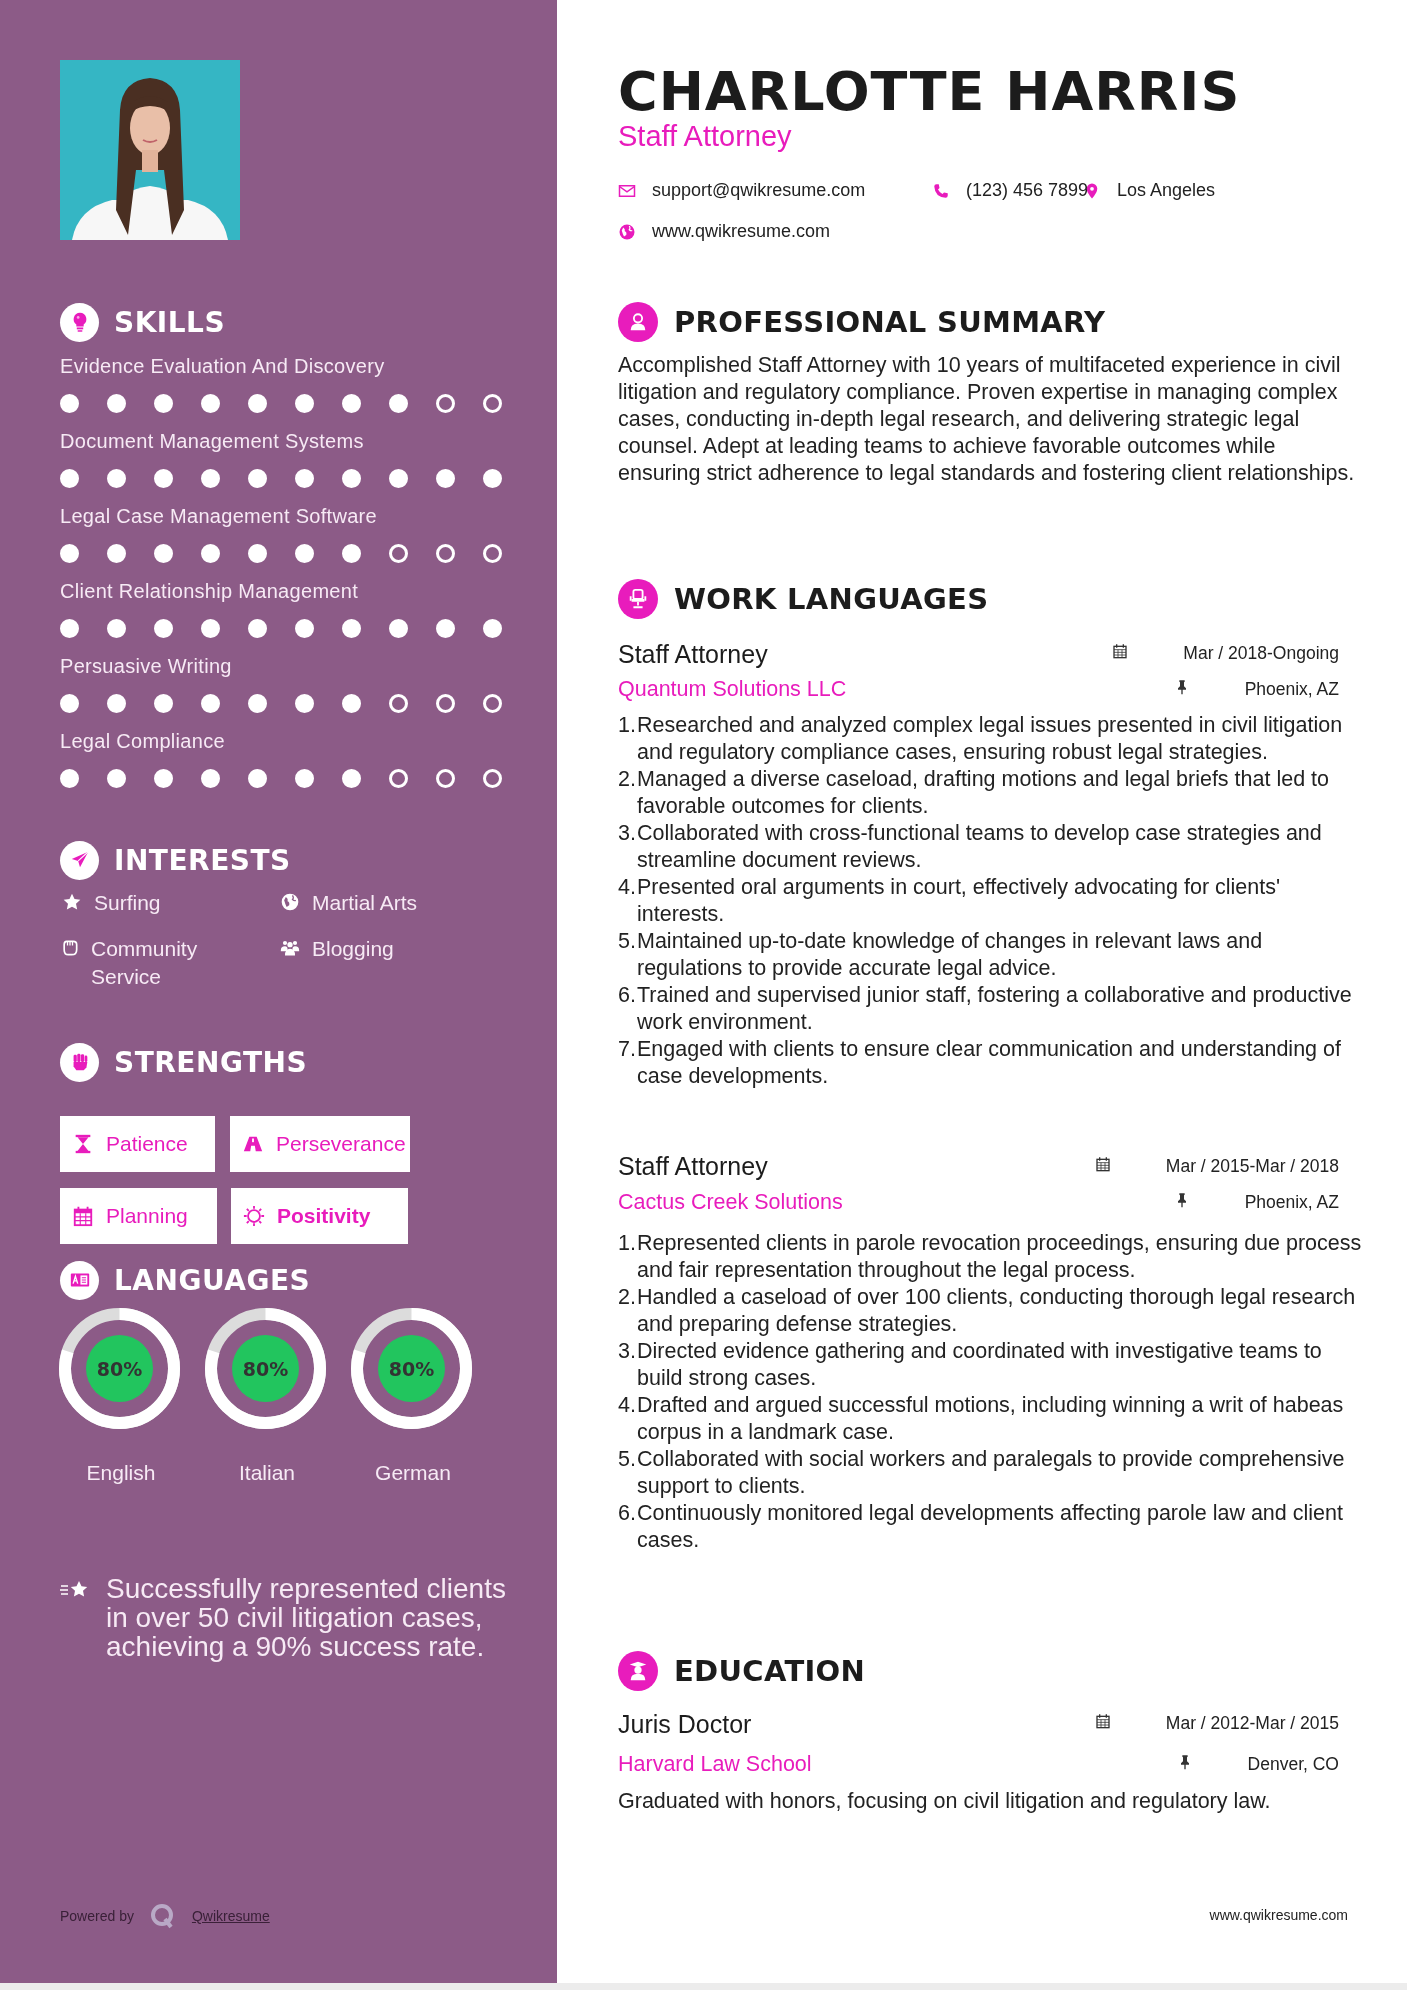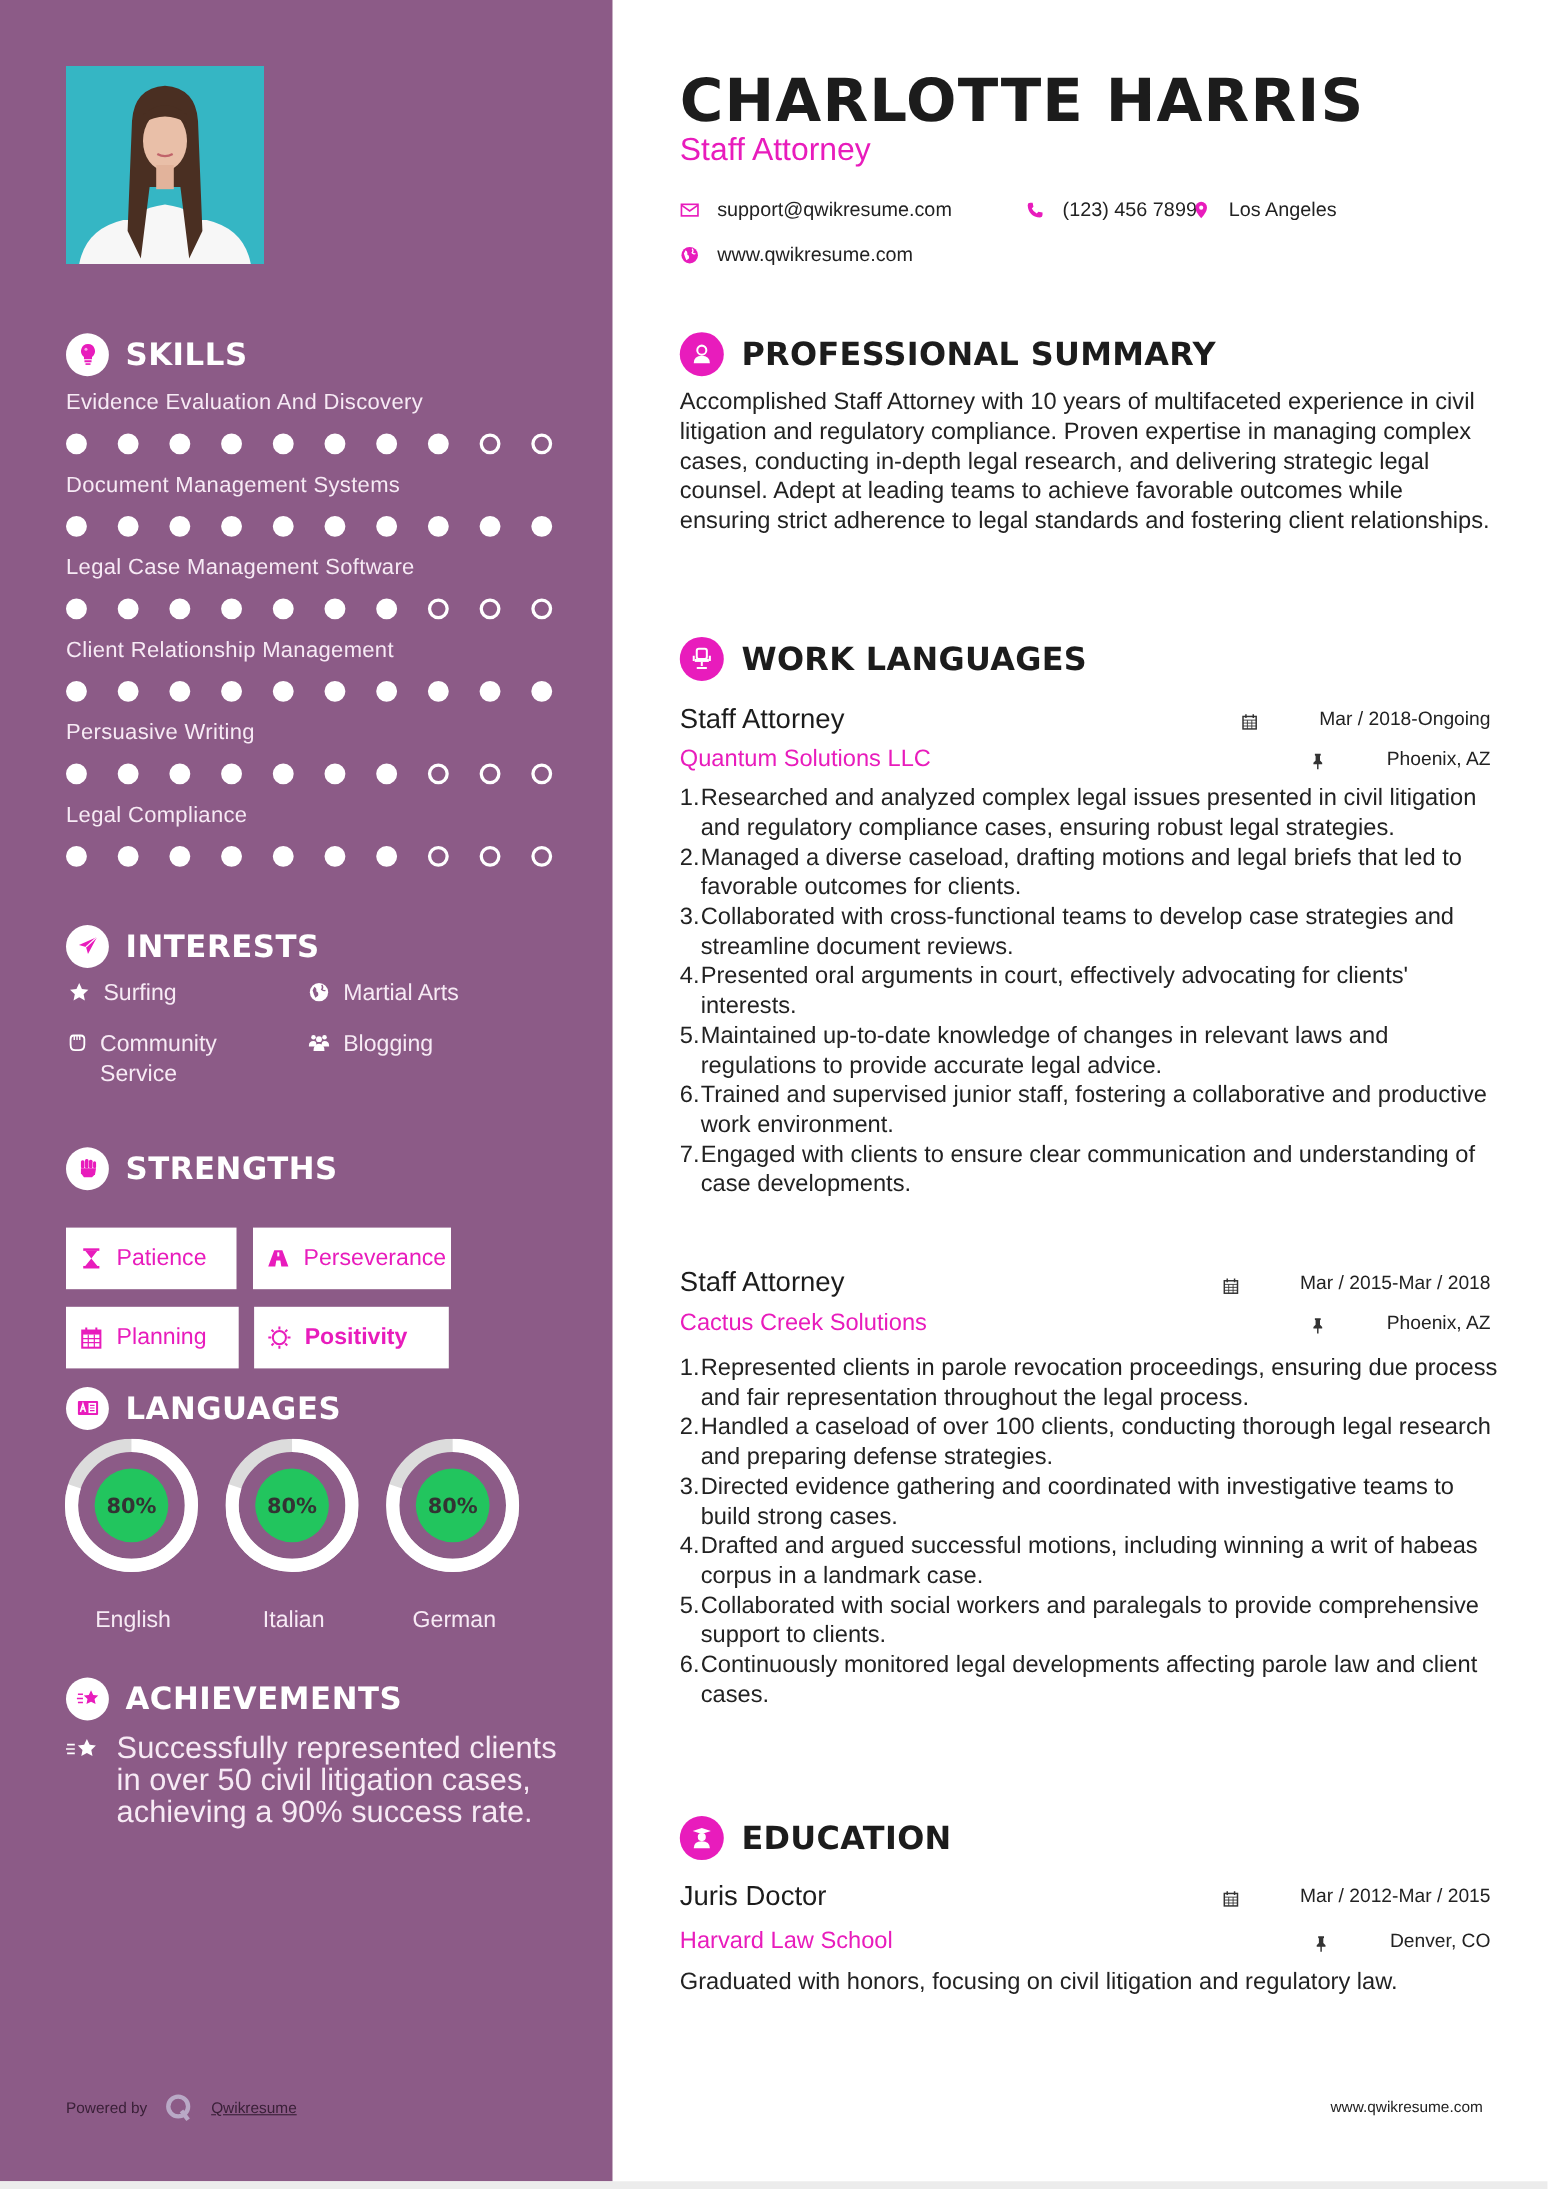--- a/index.html
+++ b/index.html
@@ -61,21 +61,21 @@
 
   .m-head { position: absolute; left: 61px; display: flex; align-items: center; height: 42px; }
   .m-badge { width: 40px; height: 40px; border-radius: 50%; background: #e81cbc; display: flex; align-items: center; justify-content: center; margin-right: 16px; }
   .m-badge svg { width: 22px; height: 22px; }
   .m-title { font-size: 29px; font-weight: bold; color: #1c1c1c; letter-spacing: 0.3px; font-family: "DejaVu Sans", sans-serif; }
 
   .para { position: absolute; left: 61px; width: 740px; font-size: 21.5px; line-height: 27px; color: #222; font-family: "Liberation Sans", sans-serif; }
 
   .job-title { position: absolute; left: 61px; font-size: 25px; color: #1c1c1c; font-family: "Liberation Sans", sans-serif; }
   .job-company { position: absolute; left: 61px; font-size: 21.5px; color: #e81cbc; font-family: "Liberation Sans", sans-serif; }
-  .job-meta { position: absolute; right: 52px; display: flex; align-items: flex-end; font-size: 17.5px; color: #222; font-family: "Liberation Sans", sans-serif; white-space: nowrap; gap: 47px; }
+  .job-meta { position: absolute; right: 68px; display: flex; align-items: flex-start; font-size: 17.5px; color: #222; font-family: "Liberation Sans", sans-serif; white-space: nowrap; gap: 47px; }
   .job-meta svg { width: 16px; height: 16px; margin-right: 8px; }
 
   .bullets { position: absolute; left: 61px; width: 745px; font-size: 21.5px; line-height: 27px; color: #222; font-family: "Liberation Sans", sans-serif; list-style: none; }
   .bullets li { display: flex; }
   .bullets .num { width: 19px; flex: none; }
 
   .footer-url { position: absolute; right: 59px; top: 1907px; font-size: 14px; color: #222; font-family: "Liberation Sans", sans-serif; }
 </style>
 </head>
 <body>
@@ -334,29 +334,20 @@
           <svg width="121" height="121" viewBox="0 0 121 121">
             <circle cx="60.5" cy="60.5" r="54.5" fill="none" stroke="#dcdcdc" stroke-width="12"></circle>
             <circle cx="60.5" cy="60.5" r="54.5" fill="none" stroke="#ffffff" stroke-width="12" stroke-dasharray="273.94687939303 342.4335992412874" transform="rotate(-90 60.5 60.5)"></circle>
           </svg>
           <div class="ring-inner">80%</div>
         </div>
         <div class="lang-label">German</div>
       </div>
     </div>
 
-  <div class="s-head" style="top:1524px;">
-    <div class="s-badge">
-      <svg viewBox="0 0 24 24">
-          <path d="M15 4l2.2 4.6 5 .6-3.7 3.4 1 5L15 15.2 10.5 17.6l1-5-3.7-3.4 5-.6z" fill="#e81cbc"></path>
-          <path d="M2 8h5M1 12h6M2 16h5" stroke="#e81cbc" stroke-width="1.5"></path>
-        </svg>
-    </div>
-    <span class="s-title">ACHIEVEMENTS</span>
-  </div>
 
   <div class="ach" style="top:1574px;">
     <span class="ico"><svg viewBox="0 0 30 24">
           <path d="M19 3l2.5 5.2 5.7.7-4.2 3.9 1.1 5.6L19 15.7l-5.1 2.7 1.1-5.6-4.2-3.9 5.7-.7z" fill="#fff"></path>
           <path d="M1 8h7M0 12h8M1 16h7" stroke="#fff" stroke-width="1.5"></path>
         </svg></span>
     <span class="ach-text">Successfully represented clients in over 50 civil litigation cases, achieving a 90% success rate.</span>
   </div>
 
   <div class="powered">

